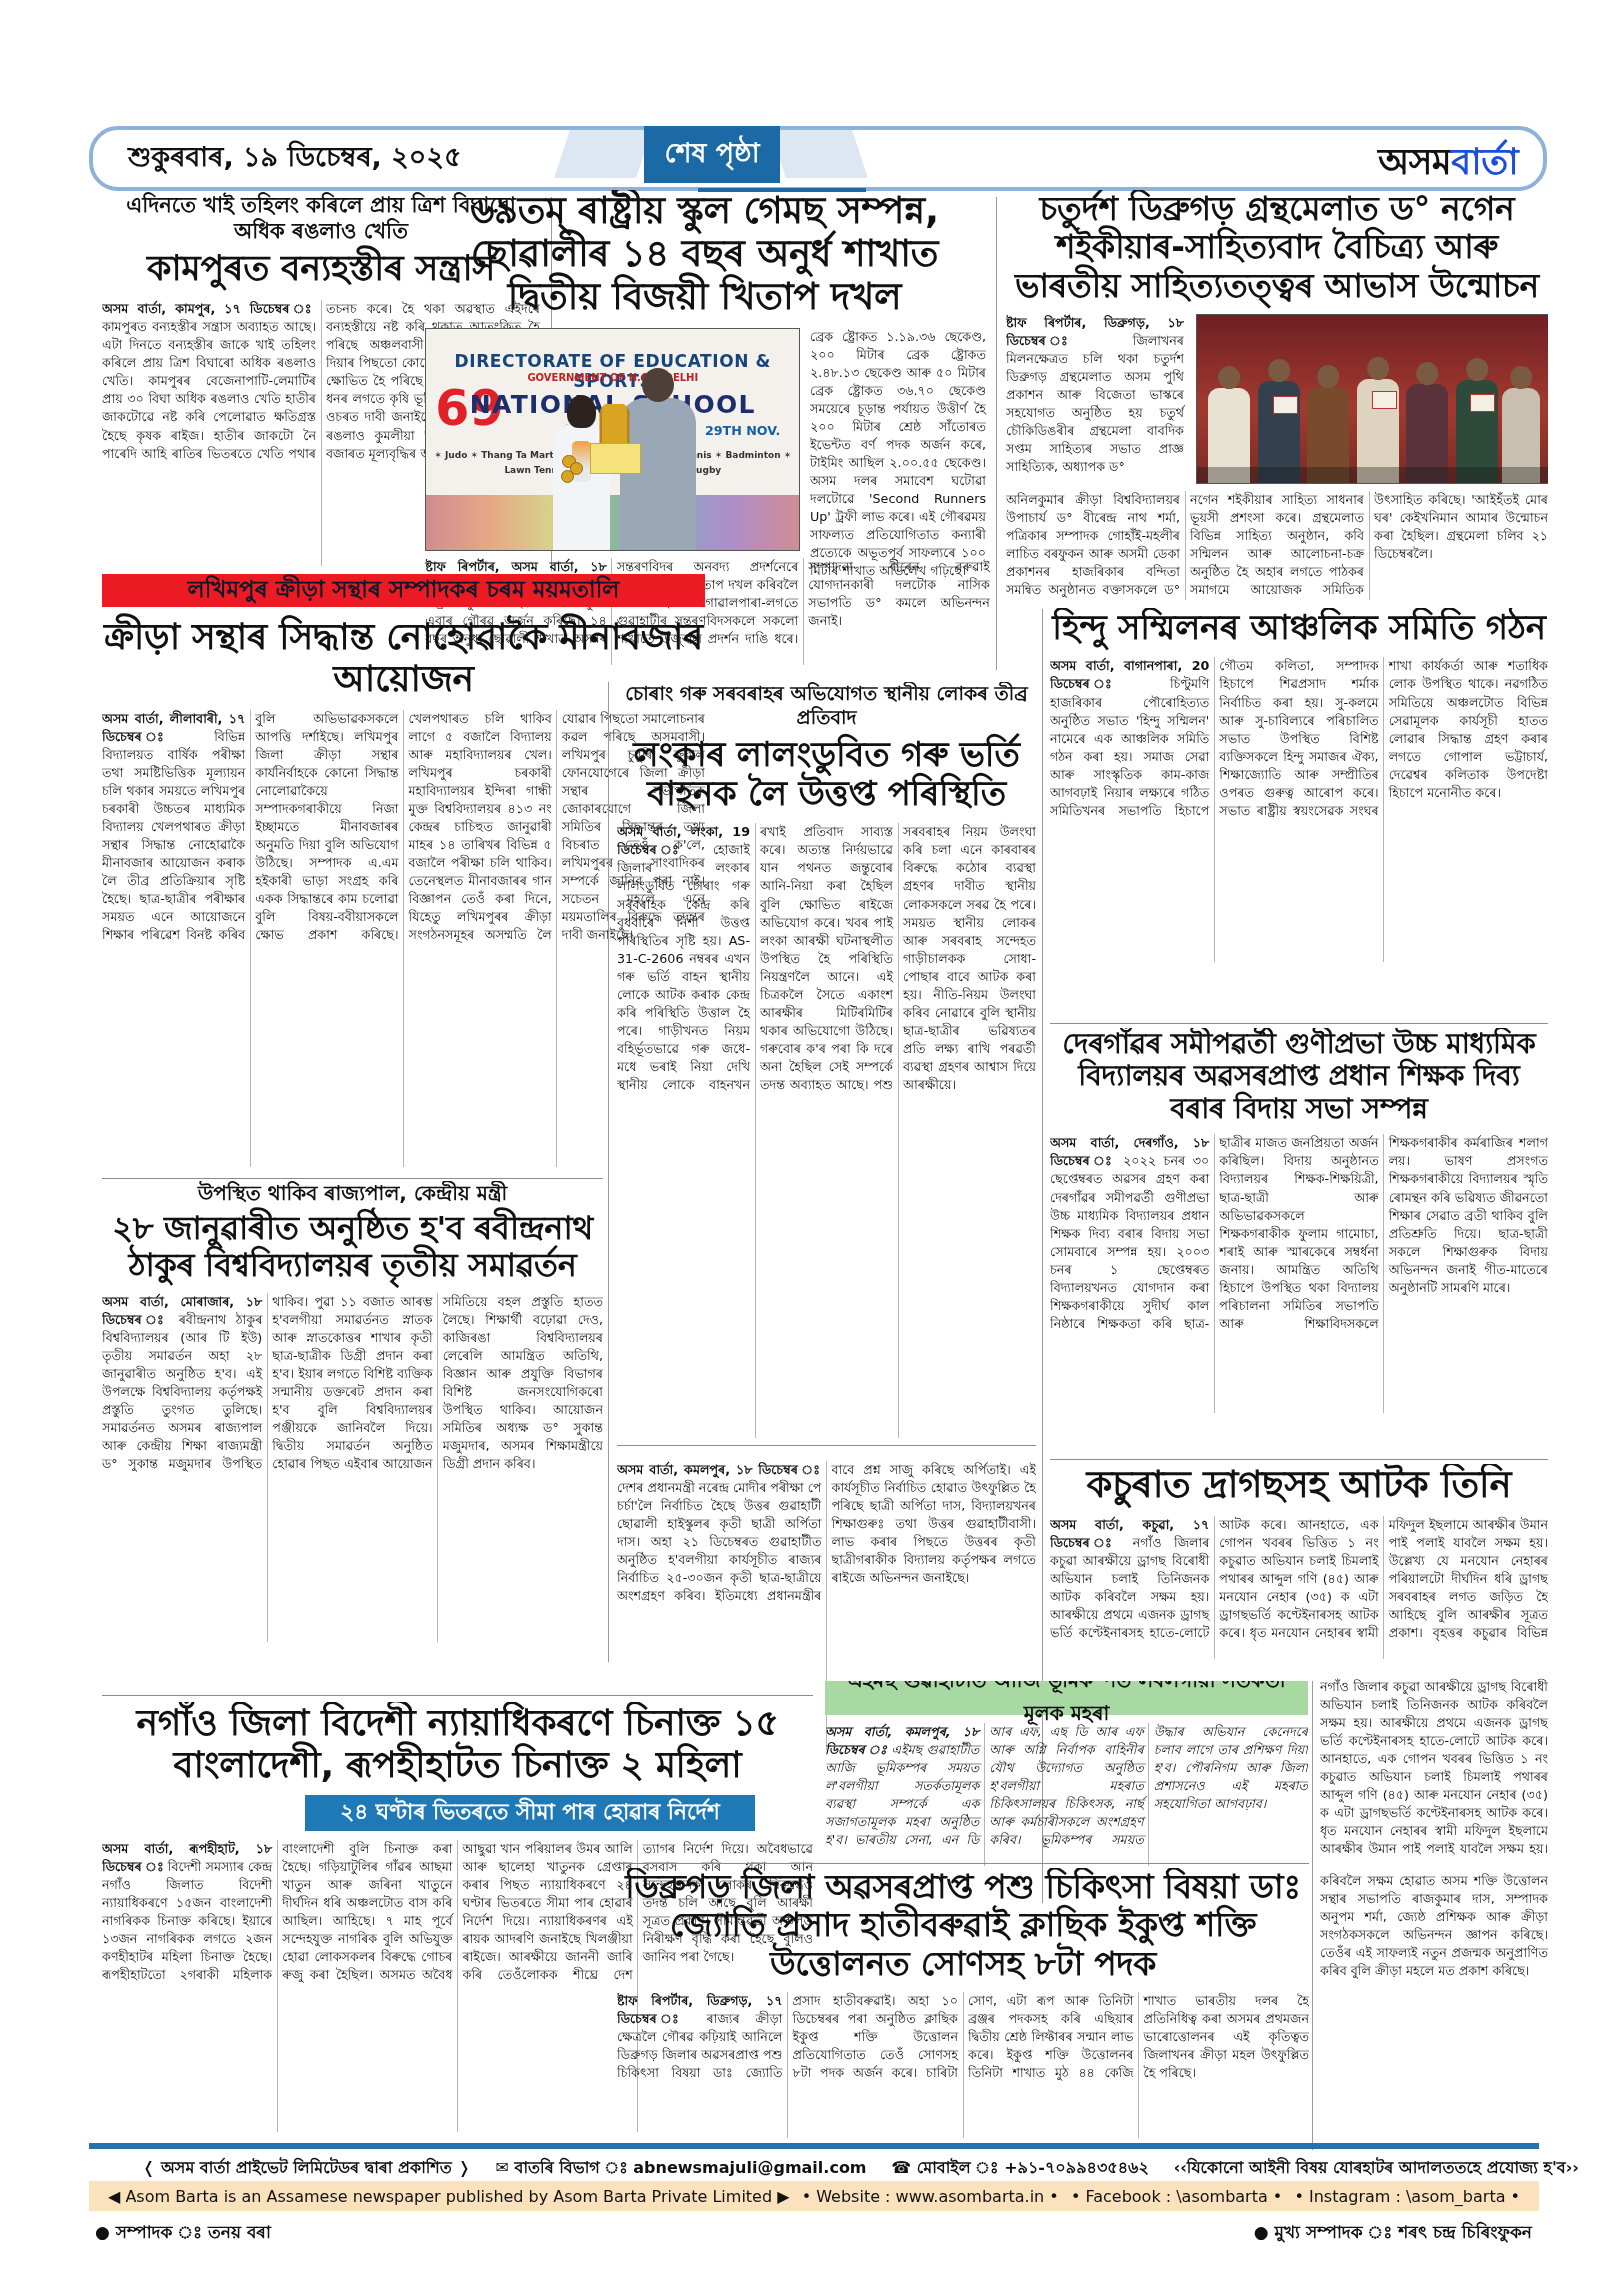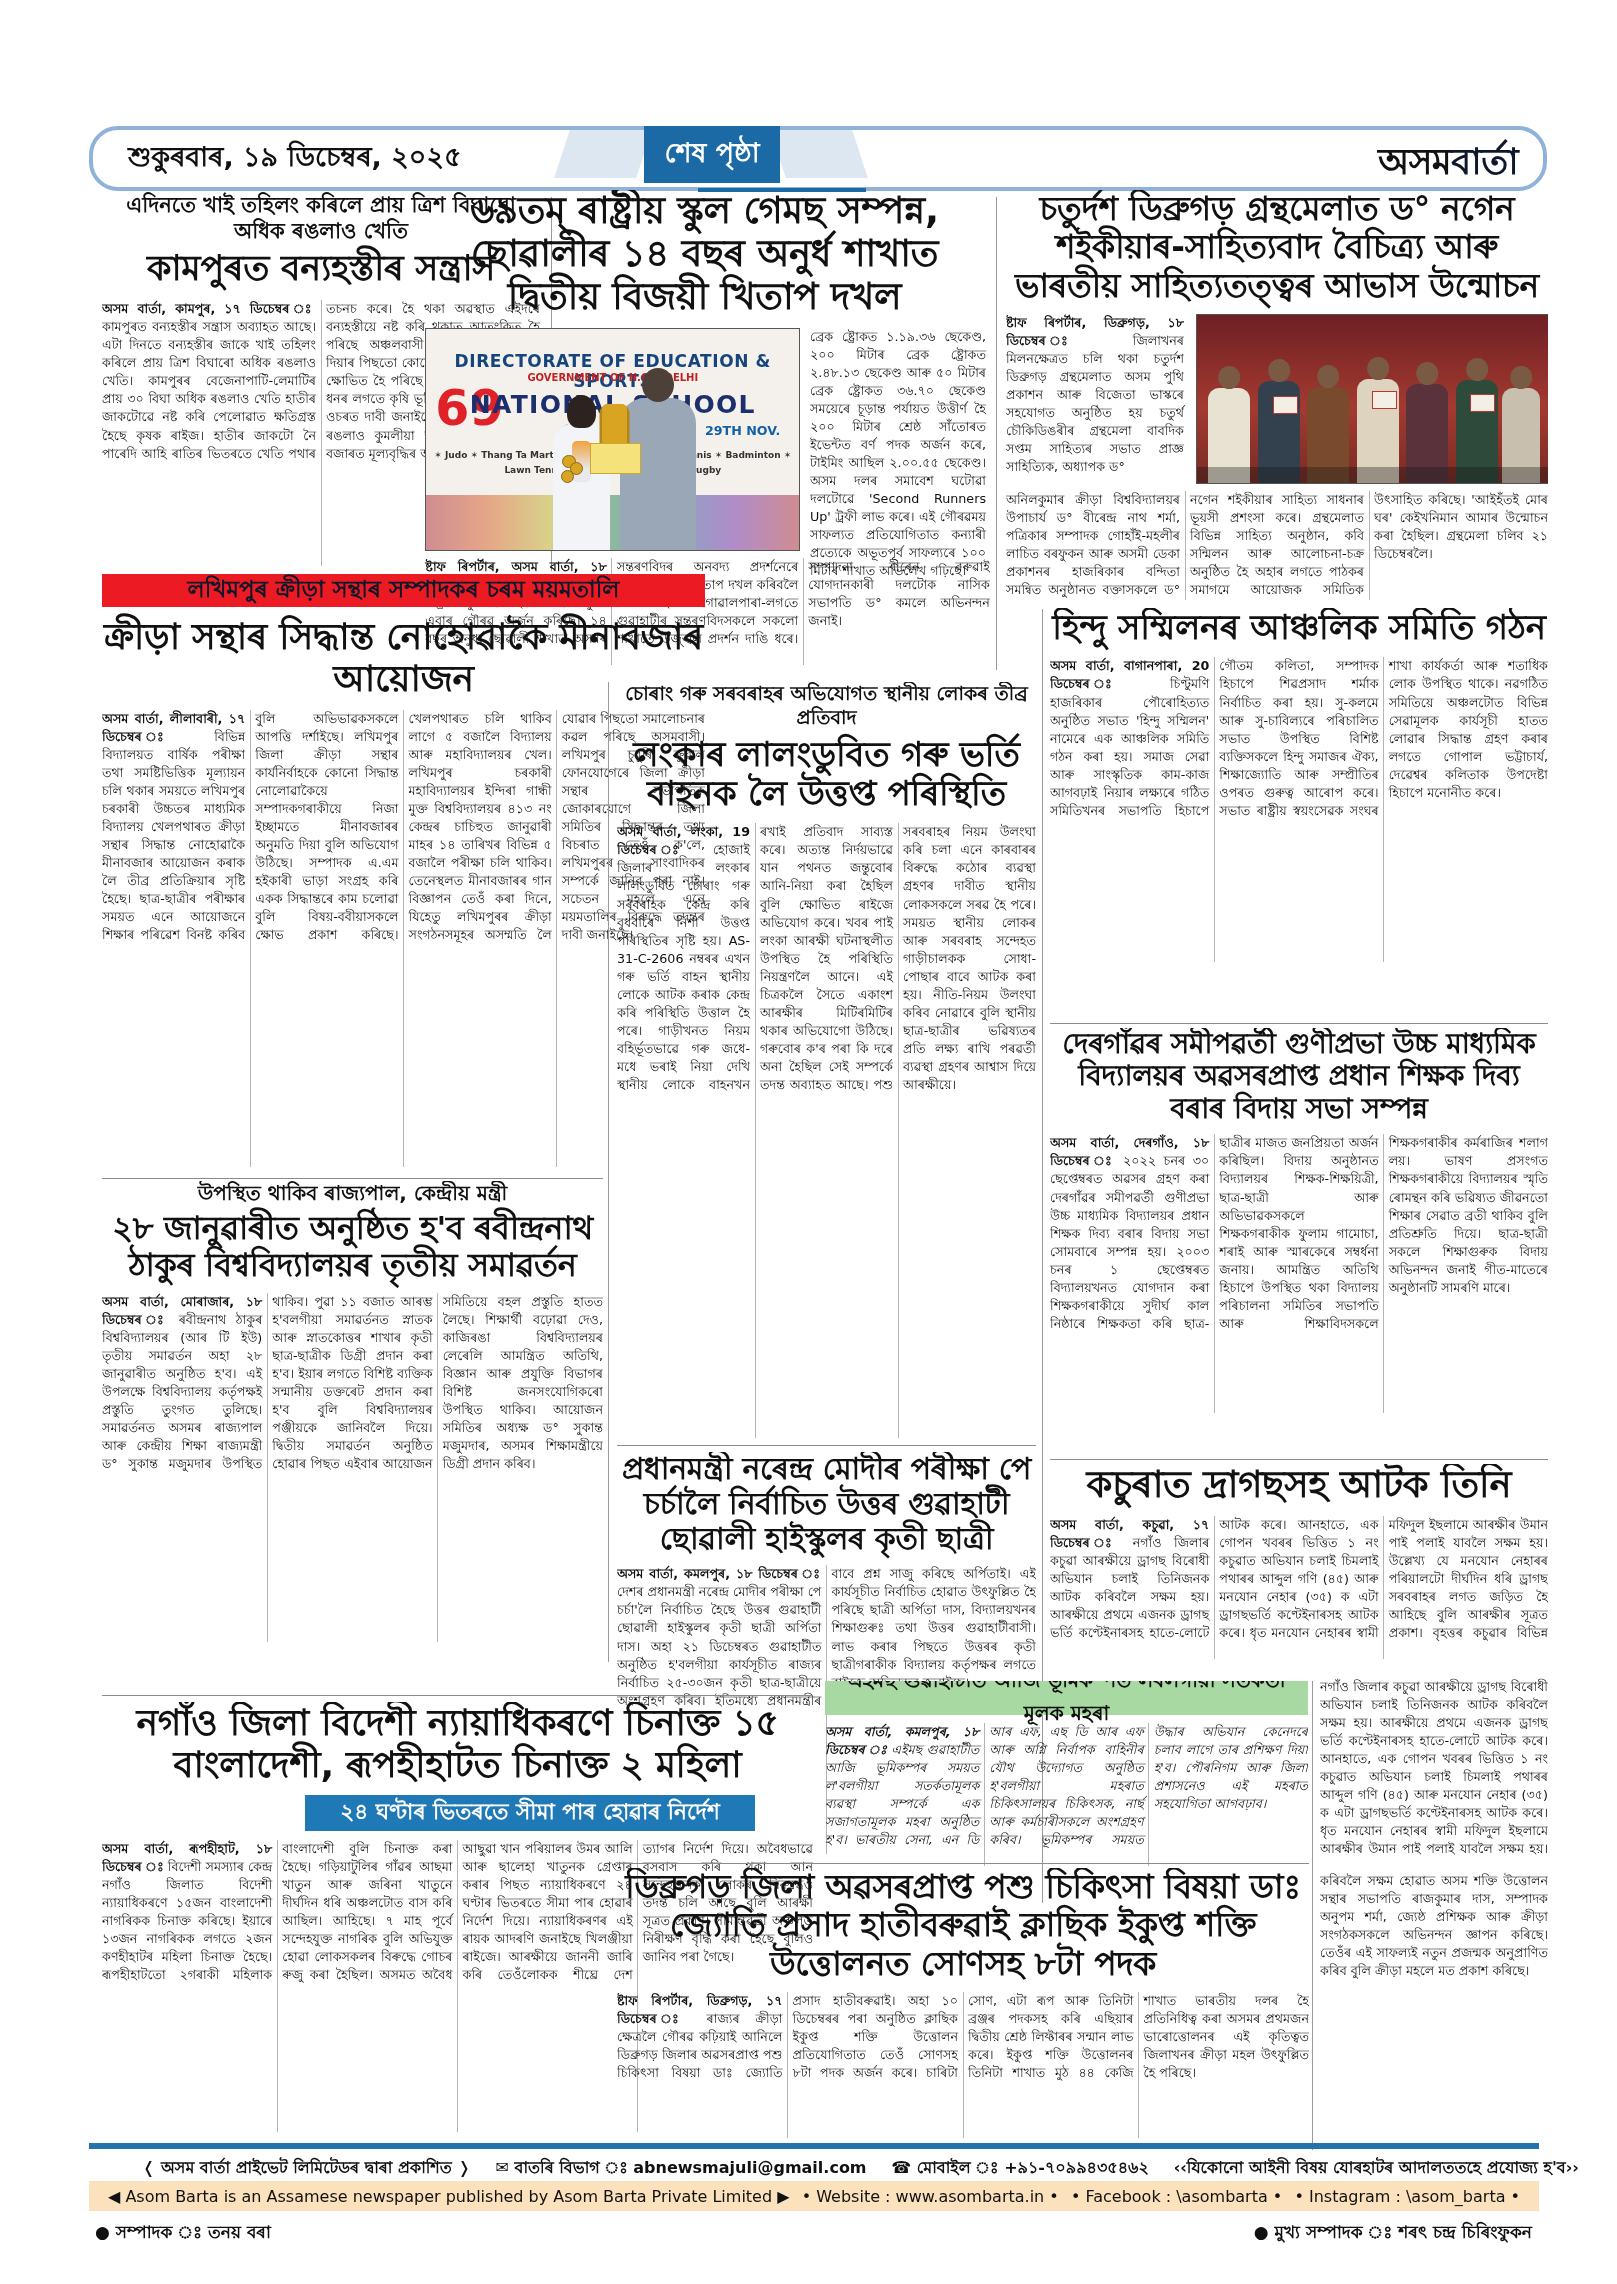--- a/index.html
+++ b/index.html
@@ -19,21 +19,21 @@
   .vr{position:absolute;width:0.6px;background:#9a9a9a;}
   .hr{position:absolute;height:0.6px;background:#8c8c8c;}
   
   .hdr{position:absolute;left:89px;top:126px;width:1450px;height:57px;background:#fff;
        border:4.4px solid #8fb3d8;border-radius:29px;display:flex;align-items:center;}
   .hdr-date{font-size:27px;font-weight:bold;margin-left:35px;white-space:nowrap;text-align:center;}
   .hdr-skew{position:absolute;top:0;height:48px;background:#dce7f2;}
   .hdr-center{position:absolute;left:551px;top:-4.4px;width:136px;height:57px;background:#1b6aa5;
        color:#fff;font-size:27px;font-weight:bold;display:flex;align-items:center;justify-content:center;}
   .hdr-mast{position:absolute;right:25px;top:3.8px;font-size:36px;font-weight:bold;letter-spacing:-0.6px;white-space:nowrap;}
-  .mast-red{color:#0f172a;text-align:center;}
+  .mast-red{color:#1d4ed8;text-align:center;}
   .accent-line{position:absolute;background:#1b6aa5;}
   
   .photo1{position:absolute;background:#f4f1ec;border:0.6px solid #555;}
   .p1-l1{position:absolute;top:21.6px;width:100%;text-align:center;color:#15457c;font-weight:bold;font-size:17px;letter-spacing:0.6px;}
   .p1-l2{position:absolute;top:43px;width:100%;text-align:center;color:#c02222;font-weight:bold;font-size:10px;}
   .p1-69{position:absolute;left:9px;top:55px;color:#e02127;font-weight:bold;font-size:49px;line-height:1;}
   .p1-title{position:absolute;top:61px;width:100%;text-align:center;color:#1d2e6e;font-weight:bold;font-size:25px;letter-spacing:1.3px;}
   .p1-date{position:absolute;top:94px;right:19px;color:#1460a8;font-weight:bold;font-size:12.7px;}
   .p1-sports{position:absolute;top:119px;left:6.3px;right:6.3px;text-align:center;color:#333;font-weight:bold;font-size:9px;line-height:1.7;}
   .p1-strip{position:absolute;left:0;bottom:0;width:100%;height:55px;
@@ -183,21 +183,20 @@
     <div class="kicker" style="font-size:20px;">উপস্থিত থাকিব ৰাজ্যপাল, কেন্দ্ৰীয় মন্ত্ৰী</div>
     <div class="hl" style="font-size:32px;margin-top:3.8px;">২৮ জানুৱাৰীত অনুষ্ঠিত হ'ব ৰবীন্দ্ৰনাথ ঠাকুৰ বিশ্ববিদ্যালয়ৰ তৃতীয় সমাৱৰ্তন</div>
     <div class="cols c3" style="margin-top:9px;height:349px;">
       <span class="byline">অসম বাৰ্তা, মোৰাজাৰ, ১৮ ডিচেম্বৰ ঃ</span>
       <span>ৰবীন্দ্ৰনাথ ঠাকুৰ বিশ্ববিদ্যালয়ৰ (আৰ টি ইউ) তৃতীয় সমাৱৰ্তন অহা ২৮ জানুৱাৰীত অনুষ্ঠিত হ'ব। এই উপলক্ষে বিশ্ববিদ্যালয় কৰ্তৃপক্ষই প্ৰস্তুতি তুংগত তুলিছে। সমাৱৰ্তনত অসমৰ ৰাজ্যপাল আৰু কেন্দ্ৰীয় শিক্ষা ৰাজ্যমন্ত্ৰী ড° সুকান্ত মজুমদাৰ উপস্থিত থাকিব। পুৱা ১১ বজাত আৰম্ভ হ'বলগীয়া সমাৱৰ্তনত স্নাতক আৰু স্নাতকোত্তৰ শাখাৰ কৃতী ছাত্ৰ-ছাত্ৰীক ডিগ্ৰী প্ৰদান কৰা হ'ব। ইয়াৰ লগতে বিশিষ্ট ব্যক্তিক সন্মানীয় ডক্তৰেট প্ৰদান কৰা হ'ব বুলি বিশ্ববিদ্যালয়ৰ পঞ্জীয়কে জানিবলৈ দিয়ে। দ্বিতীয় সমাৱৰ্তন অনুষ্ঠিত হোৱাৰ পিছত এইবাৰ আয়োজন সমিতিয়ে বহল প্ৰস্তুতি হাতত লৈছে। শিক্ষাৰ্থী বঢ়োৱা দেও, কাজিৰঙা বিশ্ববিদ্যালয়ৰ লেৰেলি আমন্ত্ৰিত অতিথি, বিজ্ঞান আৰু প্ৰযুক্তি বিভাগৰ বিশিষ্ট জনসংযোগিকৰো উপস্থিত থাকিব। আয়োজন সমিতিৰ অধ্যক্ষ ড° সুকান্ত মজুমদাৰ, অসমৰ শিক্ষামন্ত্ৰীয়ে ডিগ্ৰী প্ৰদান কৰিব।</span>
     </div>
   </section>
 
   <div class="hr" style="left:617px;top:1445px;width:419px;"></div>
   <section style="left:617px;top:1452px;width:419px;height:416px;">
-    <div class="hl" style="font-size:30px;">প্ৰধানমন্ত্ৰী নৰেন্দ্ৰ মোদীৰ পৰীক্ষা পে চৰ্চালৈ নিৰ্বাচিত উত্তৰ গুৱাহাটী ছোৱালী হাইস্কুলৰ কৃতী ছাত্ৰী</div>
     <div class="cols c2" style="margin-top:9px;height:289px;">
       <span class="byline">অসম বাৰ্তা, কমলপুৰ, ১৮ ডিচেম্বৰ ঃ</span>
       <span>দেশৰ প্ৰধানমন্ত্ৰী নৰেন্দ্ৰ মোদীৰ পৰীক্ষা পে চৰ্চা'লৈ নিৰ্বাচিত হৈছে উত্তৰ গুৱাহাটী ছোৱালী হাইস্কুলৰ কৃতী ছাত্ৰী অৰ্পিতা দাস। অহা ২১ ডিচেম্বৰত গুৱাহাটীত অনুষ্ঠিত হ'বলগীয়া কাৰ্যসূচীত ৰাজ্যৰ নিৰ্বাচিত ২৫-৩০জন কৃতী ছাত্ৰ-ছাত্ৰীয়ে অংশগ্ৰহণ কৰিব। ইতিমধ্যে প্ৰধানমন্ত্ৰীৰ বাবে প্ৰশ্ন সাজু কৰিছে অৰ্পিতাই। এই কাৰ্যসূচীত নিৰ্বাচিত হোৱাত উৎফুল্লিত হৈ পৰিছে ছাত্ৰী অৰ্পিতা দাস, বিদ্যালয়খনৰ শিক্ষাগুৰুঃ তথা উত্তৰ গুৱাহাটীবাসী। লাভ কৰাৰ পিছতে উত্তৰৰ কৃতী ছাত্ৰীগৰাকীক বিদ্যালয় কৰ্তৃপক্ষৰ লগতে ৰাইজে অভিনন্দন জনাইছে।</span>
     </div>
   </section>
 
   <div class="hr" style="left:1050px;top:1459px;width:498px;"></div>
   <section style="left:1050px;top:1464px;width:498px;height:209px;">
     <div class="hl" style="font-size:37px;">কচুৰাত দ্ৰাগছসহ আটক তিনি</div>
     <div class="cols c3" style="margin-top:9px;height:143px;">

